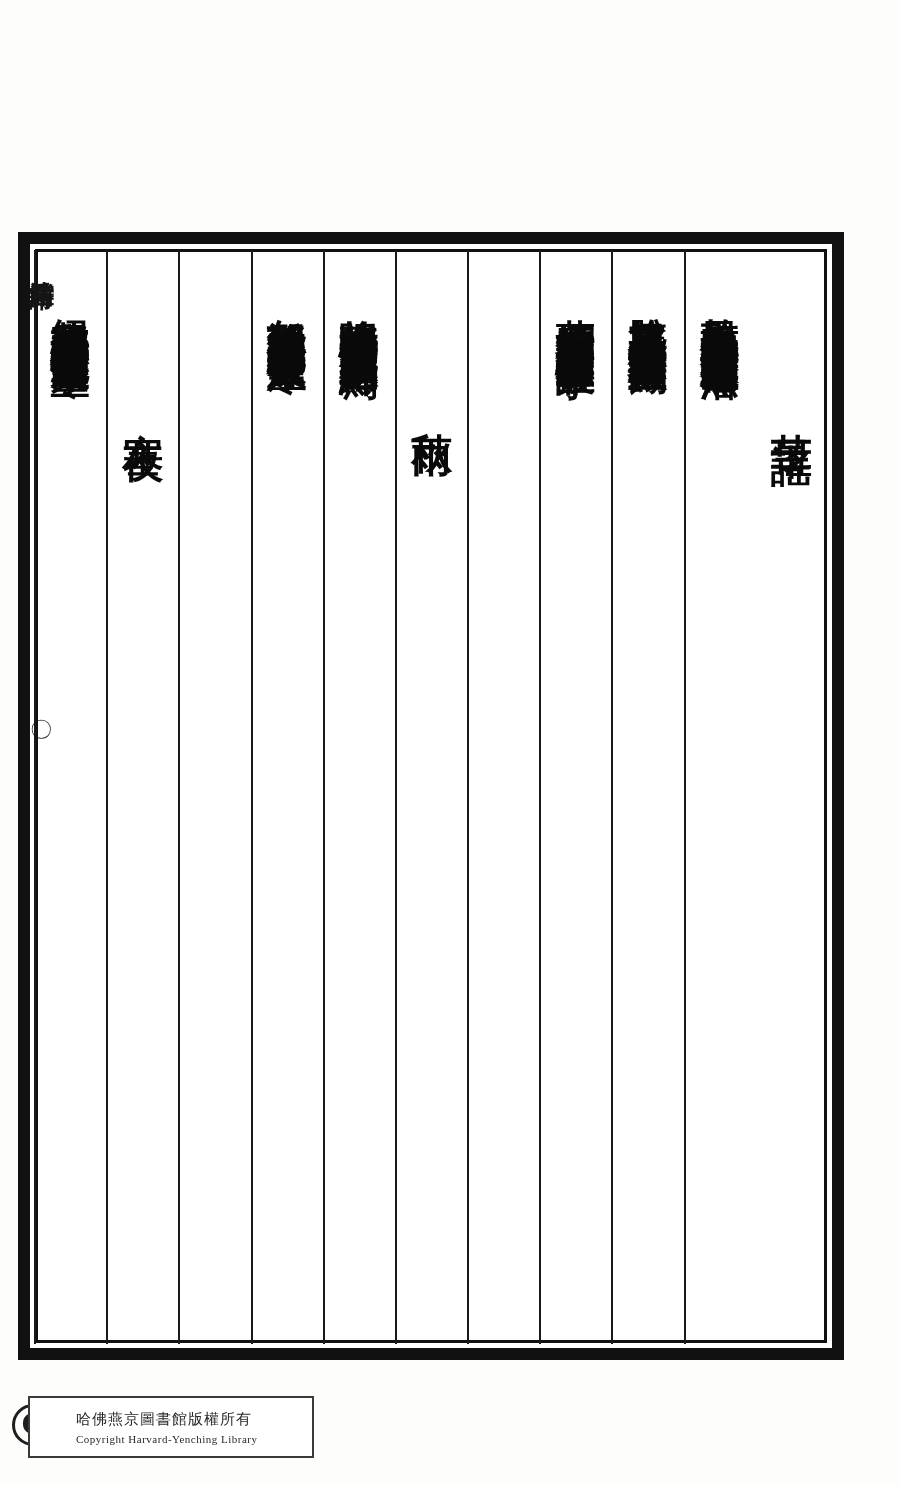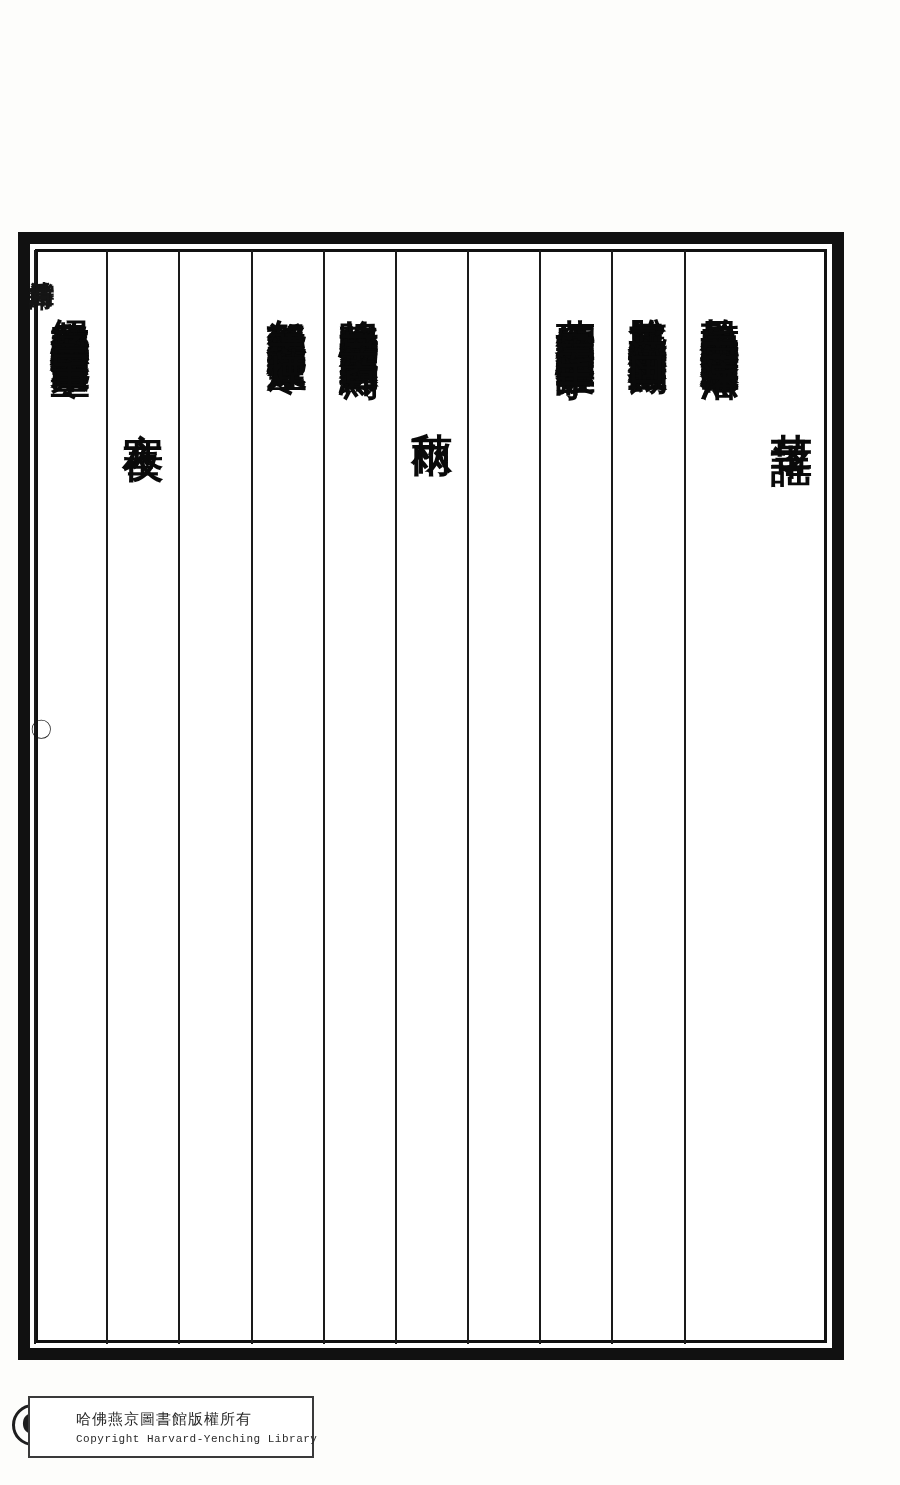--- a/index.html
+++ b/index.html
@@ -161,21 +161,21 @@
     padding-left: 46px;
   }
   #stamp .line1 {
     font-family: "DejaVu Serif", serif;
     font-size: 15px;
     color: #2a2a2a;
     letter-spacing: 1px;
     white-space: nowrap;
   }
   #stamp .line2 {
-    font-family: Liberation Mono, monospace;
+    font-family: Liberation Serif, serif;
     font-size: 11px;
     color: #2a2a2a;
     letter-spacing: 0.5px;
     margin-top: 4px;
     white-space: nowrap;
   }
   #copyright-mark {
     position: absolute;
     left: 12px;
     top: 1404px;

